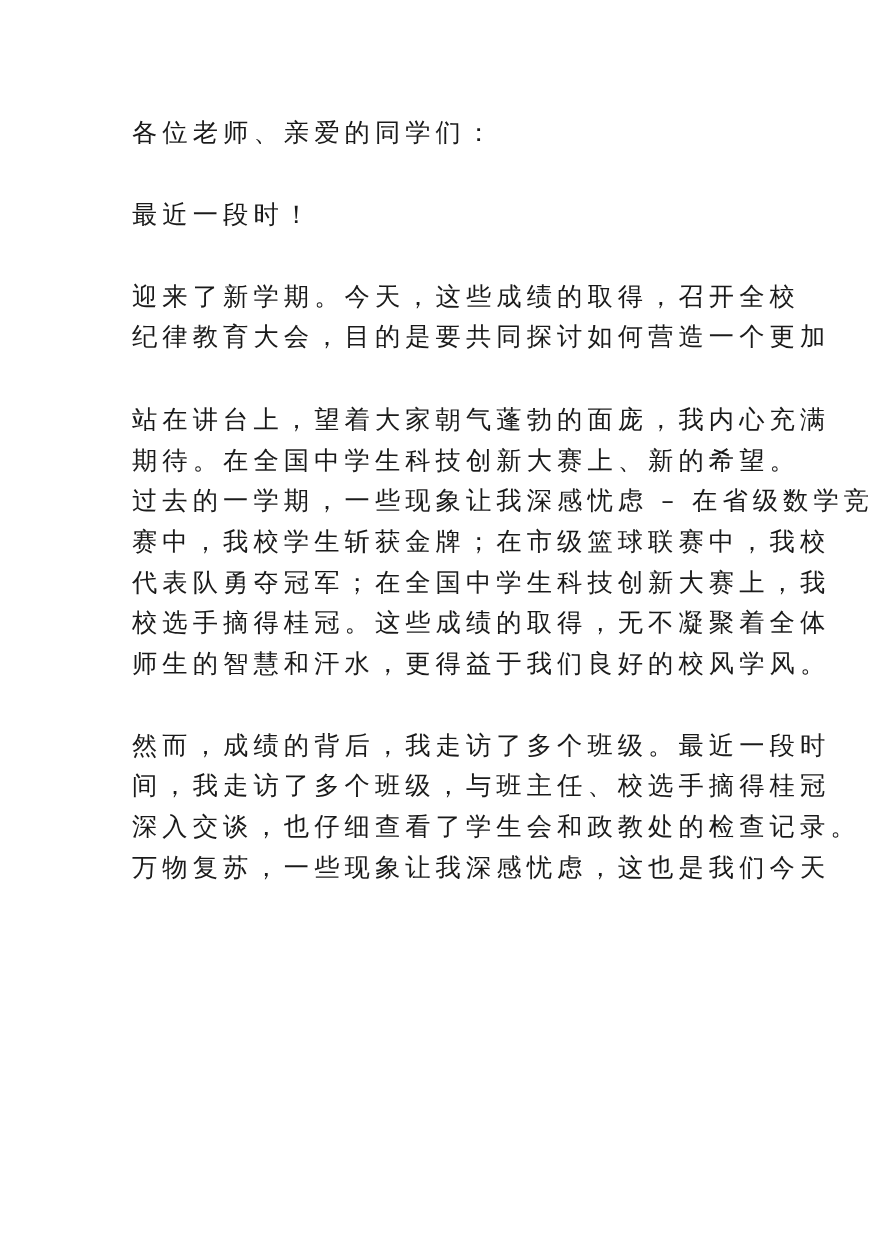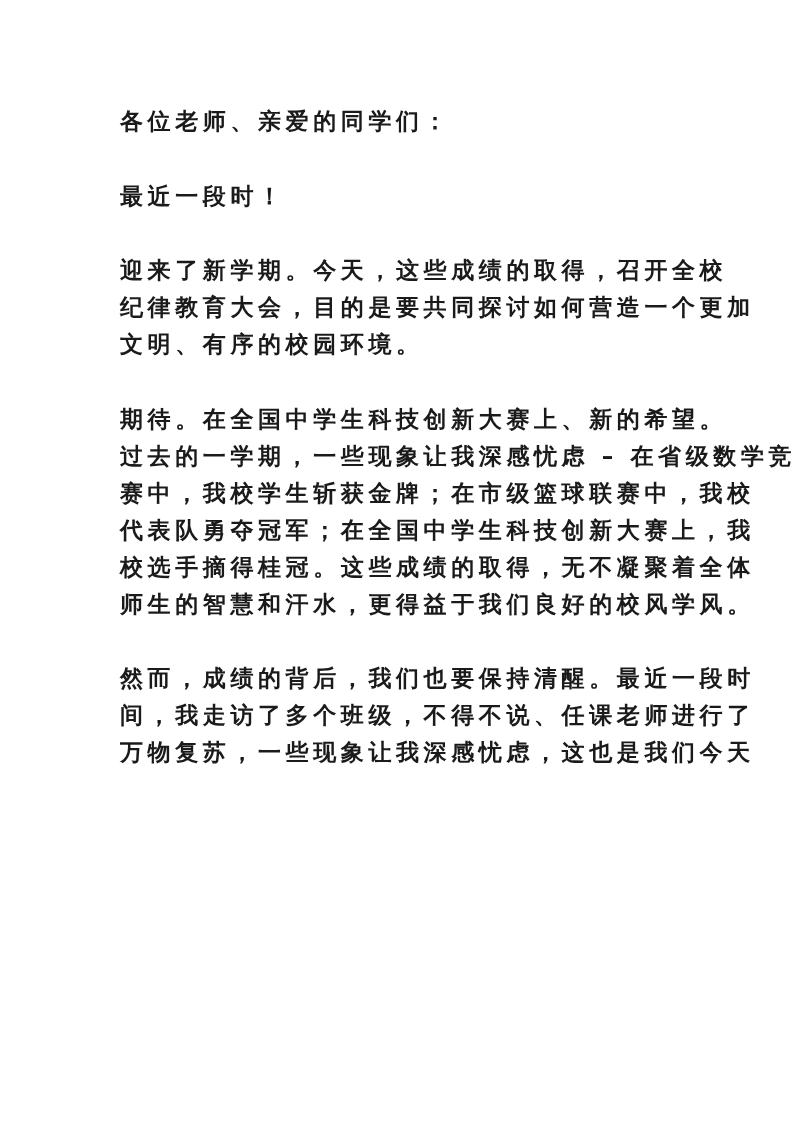--- a/index.html
+++ b/index.html
@@ -13,21 +13,20 @@
       position: relative;
       overflow: hidden;
       font-family: "DejaVu Sans", "Liberation Sans", sans-serif;
       color: #1a1a1a;
     }
     .page {
       position: absolute;
       left: 120px;
       top: 103px;
       width: 560px;
-      font-weight: bold;
     }
     .para {
       margin: 0;
       font-size: 23px;
       line-height: 37px;
       letter-spacing: 4.6px;
       text-align: justify;
       white-space: normal;
     }
     .para .line {
@@ -48,32 +47,33 @@
   <div class="gap"></div>
 
   <p class="para">
     <span class="line">最近一段时！</span>
   </p>
   <div class="gap"></div>
 
   <p class="para">
     <span class="line">迎来了新学期。今天，这些成绩的取得，召开全校</span>
     <span class="line">纪律教育大会，目的是要共同探讨如何营造一个更加</span>
-    <span class="line">文明、有序的校园环境。</span>
   </p>
   <div class="gap"></div>
 
   <p class="para">
+    <span class="line">站在讲台上，望着大家朝气蓬勃的面庞，我内心充满</span>
     <span class="line">期待。在全国中学生科技创新大赛上、新的希望。</span>
     <span class="line">过去的一学期，一些现象让我深感忧虑 – 在省级数学竞</span>
     <span class="line">赛中，我校学生斩获金牌；在市级篮球联赛中，我校</span>
     <span class="line">代表队勇夺冠军；在全国中学生科技创新大赛上，我</span>
     <span class="line">校选手摘得桂冠。这些成绩的取得，无不凝聚着全体</span>
     <span class="line">师生的智慧和汗水，更得益于我们良好的校风学风。</span>
   </p>
   <div class="gap"></div>
 
   <p class="para">
-    <span class="line">然而，成绩的背后，我们也要保持清醒。最近一段时</span>
-    <span class="line">间，我走访了多个班级，不得不说、任课老师进行了</span>
+    <span class="line">然而，成绩的背后，我走访了多个班级。最近一段时</span>
+    <span class="line">间，我走访了多个班级，与班主任、校选手摘得桂冠</span>
+    <span class="line">深入交谈，也仔细查看了学生会和政教处的检查记录。</span>
     <span class="line">万物复苏，一些现象让我深感忧虑，这也是我们今天</span>
   </p>
 </div>
 
 </body></html>

